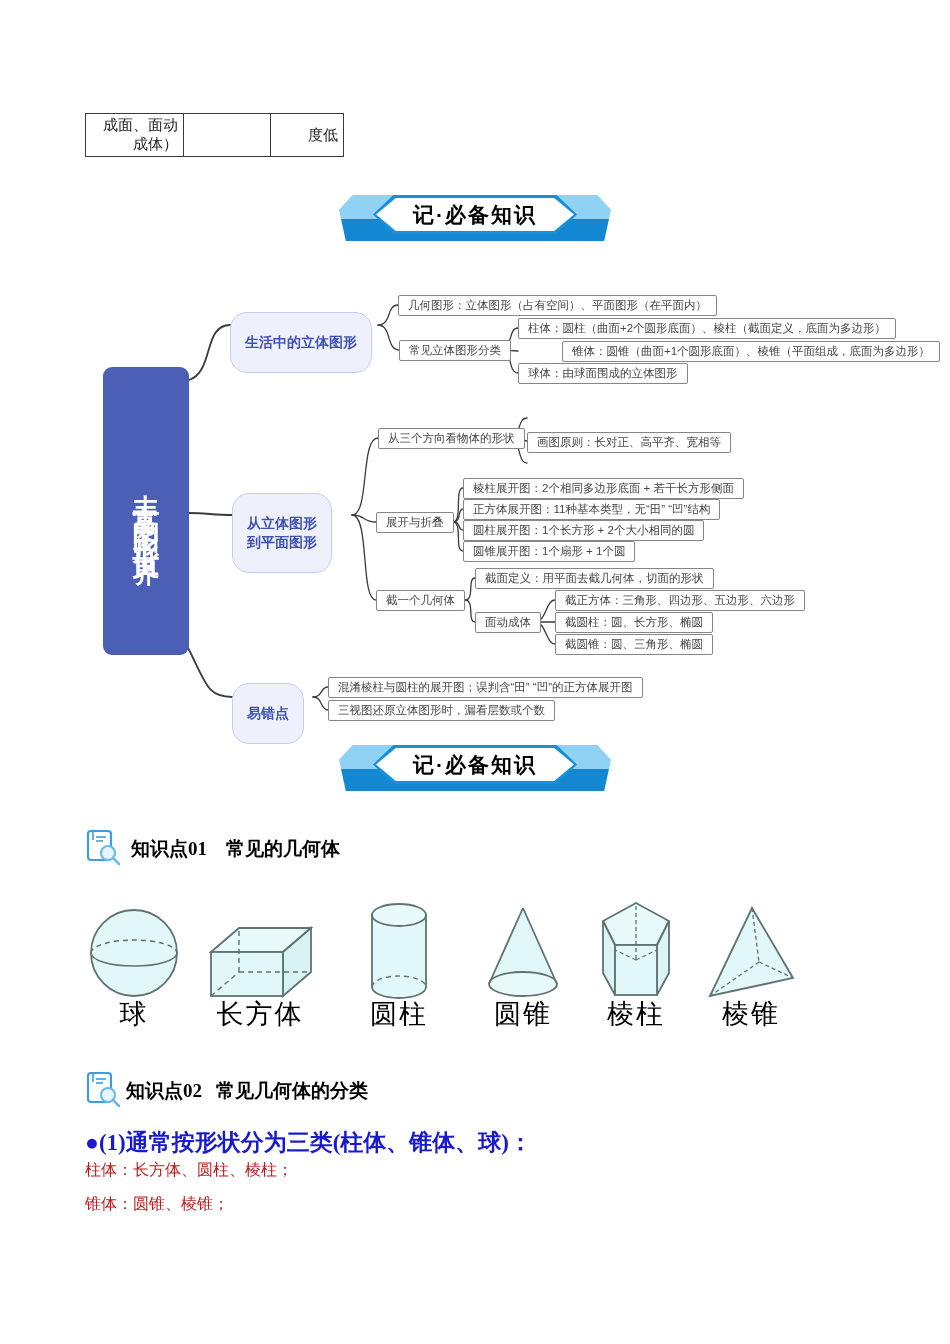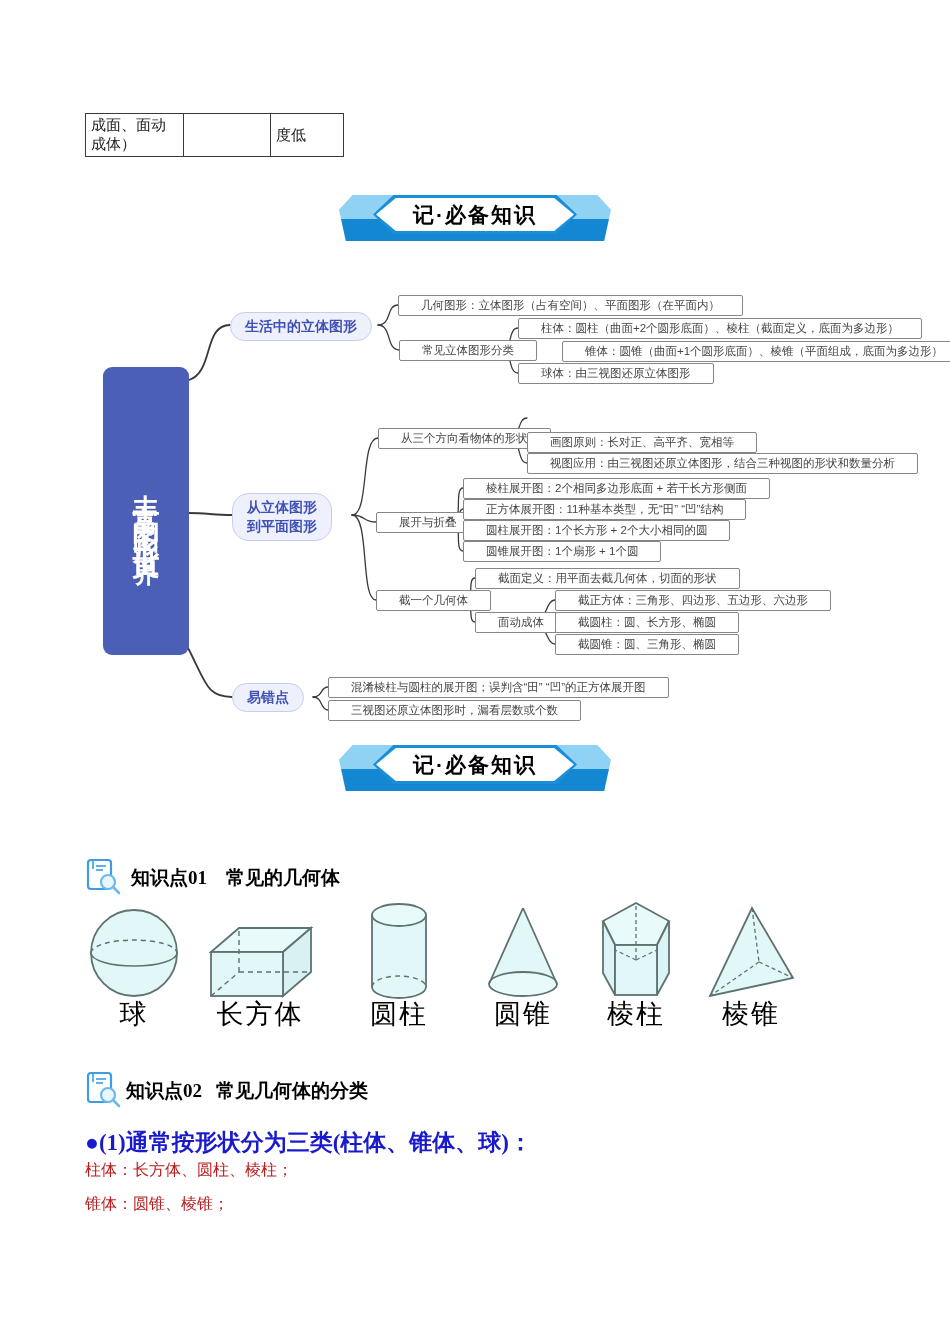--- a/index.html
+++ b/index.html
@@ -5,21 +5,21 @@
   * { margin:0; padding:0; box-sizing:border-box; }
   html,body { background:#fff; }
   .page {
     position:relative; width:950px; height:1344px; margin:0 auto;
     background:#ffffff; overflow:hidden;
     font-family:"Liberation Sans", sans-serif;
   }
   
   .frag-table {
     position:absolute; left:85px; top:113px; border-collapse:collapse;
-    font-family:"Liberation Serif", serif; font-size:15px; color:#1a1a1a;
+    font-family:"Liberation Serif", serif; font-size:15px; color:#1a1a1a;text-align:right;
   }
   .frag-table td { border:1px solid #3a3a3a; vertical-align:middle; padding:2px 5px; height:43px; }
   .frag-table td.c1 { width:98px; line-height:1.25; }
   .frag-table td.c2 { width:87px; }
   .frag-table td.c3 { width:73px; }
   
   .banner { position:absolute; width:272px; height:46px; }
   .banner-bg {
     position:absolute; inset:0;
     background:linear-gradient(180deg,#8fd2f4 0 52%, #1487d2 52% 100%);
@@ -46,25 +46,25 @@
   .mm-root {
     position:absolute; left:103px; top:79px; width:86px; height:288px;
     background:#4a5fb5; border-radius:9px; color:#fff;
     display:flex; align-items:center; justify-content:center;
     font-size:27px; font-weight:bold;
     writing-mode:vertical-lr; text-orientation:upright; letter-spacing:11px;
   }
   .mm-pill {
     position:absolute; background:#eef0fb; border:1.5px solid #c7cdf1;
     border-radius:17px; color:#3f51b5; font-weight:bold; font-size:14px;
-    padding:4px 14px; text-align:center; white-space:nowrap; line-height:1.35;
+    padding:20px 14px; text-align:center; white-space:nowrap; line-height:1.35;
   }
   .mm-box {
     position:absolute; background:#fff; border:1px solid #868686;
-    color:#454545; font-size:11.5px; line-height:1.3; padding:2px 22px;
+    color:#454545; font-size:11.5px; line-height:1.3; padding:2px 9px;
     white-space:nowrap; border-radius:2px;
   }
   
   .kp-head {
     position:absolute; left:84px; display:flex; align-items:flex-end; gap:4px;
     font-family:"Liberation Serif", serif; font-weight:bold; font-size:19px; color:#000;
   }
   .kp-head .kp-icon { position:relative; top:4px; }
   .kp-head .no { margin-right:10px; }
   
@@ -139,29 +139,28 @@
       </g>
     </svg>
 
     <div class="mm-root">丰富的图形世界</div>
 
     <div class="mm-pill" style="left:230px; top:24px;">生活中的立体图形</div>
     <div class="mm-box" style="left:398px; top:7px;">几何图形：立体图形（占有空间）、平面图形（在平面内）</div>
     <div class="mm-box" style="left:518px; top:30px;">柱体：圆柱（曲面+2个圆形底面）、棱柱（截面定义，底面为多边形）</div>
     <div class="mm-box" style="left:399px; top:52px;">常见立体图形分类</div>
     <div class="mm-box" style="left:518px; top:53px;margin-left:44px;">锥体：圆锥（曲面+1个圆形底面）、棱锥（平面组成，底面为多边形）</div>
-    <div class="mm-box" style="left:518px; top:75px;">球体：由三视图还原立体图形</div>
+    <div class="mm-box" style="left:518px; top:75px;">球体：由球面围成的立体图形</div>
 
     <div class="mm-pill" style="left:232px; top:205px;">
       <span style="display:block;">从立体图形</span>
       <span style="display:block;">到平面图形</span>
     </div>
     <div class="mm-box" style="left:378px; top:140px;">从三个方向看物体的形状</div>
     <div class="mm-box" style="left:527px; top:144px;">画图原则：长对正、高平齐、宽相等</div>
-    <div class="mm-box" style="left:527px; top:165px;">视图应用：由三视图还原立体图形，结合三种视图的形状和数量分析</div>
     <div class="mm-box" style="left:376px; top:224px;">展开与折叠</div>
     <div class="mm-box" style="left:463px; top:190px;">棱柱展开图：2个相同多边形底面 + 若干长方形侧面</div>
     <div class="mm-box" style="left:463px; top:211px;">正方体展开图：11种基本类型，无“田” “凹”结构</div>
     <div class="mm-box" style="left:463px; top:232px;">圆柱展开图：1个长方形 + 2个大小相同的圆</div>
     <div class="mm-box" style="left:463px; top:253px;">圆锥展开图：1个扇形 + 1个圆</div>
     <div class="mm-box" style="left:376px; top:302px;">截一个几何体</div>
     <div class="mm-box" style="left:475px; top:280px;">截面定义：用平面去截几何体，切面的形状</div>
     <div class="mm-box" style="left:475px; top:324px;">面动成体</div>
     <div class="mm-box" style="left:555px; top:302px;">截正方体：三角形、四边形、五边形、六边形</div>
     <div class="mm-box" style="left:555px; top:324px;">截圆柱：圆、长方形、椭圆</div>
@@ -173,21 +172,21 @@
   </div>
 
   <div class="banner" style="left:339px; top:745px;">
     <div class="banner-bg"></div>
     <div class="banner-panel-outer">
       <div class="banner-panel-inner"></div>
     </div>
     <div class="banner-text">记·必备知识</div>
   </div>
 
-  <div class="kp-head" style="top:853px;gap:9px;">
+  <div class="kp-head" style="top:824px;gap:9px;">
     <svg class="kp-icon" width="38" height="38" viewBox="0 0 38 38">
       <rect x="4" y="3" width="23" height="29" rx="3" fill="#fff" stroke="#3d9ce2" stroke-width="2.2"></rect>
       <path d="M9 3 L9 12" stroke="#3d9ce2" stroke-width="1.6"></path>
       <path d="M12 9 L22 9" stroke="#3d9ce2" stroke-width="1.6"></path>
       <path d="M12 13 L19 13" stroke="#3d9ce2" stroke-width="1.6"></path>
       <circle cx="24" cy="25" r="7" fill="#eaf6fd" stroke="#6db9ec" stroke-width="2.2"></circle>
       <path d="M29 30 L35 36" stroke="#6db9ec" stroke-width="2.6" stroke-linecap="round"></path>
     </svg>
     <span class="no">知识点01</span>
     <span>常见的几何体</span>

